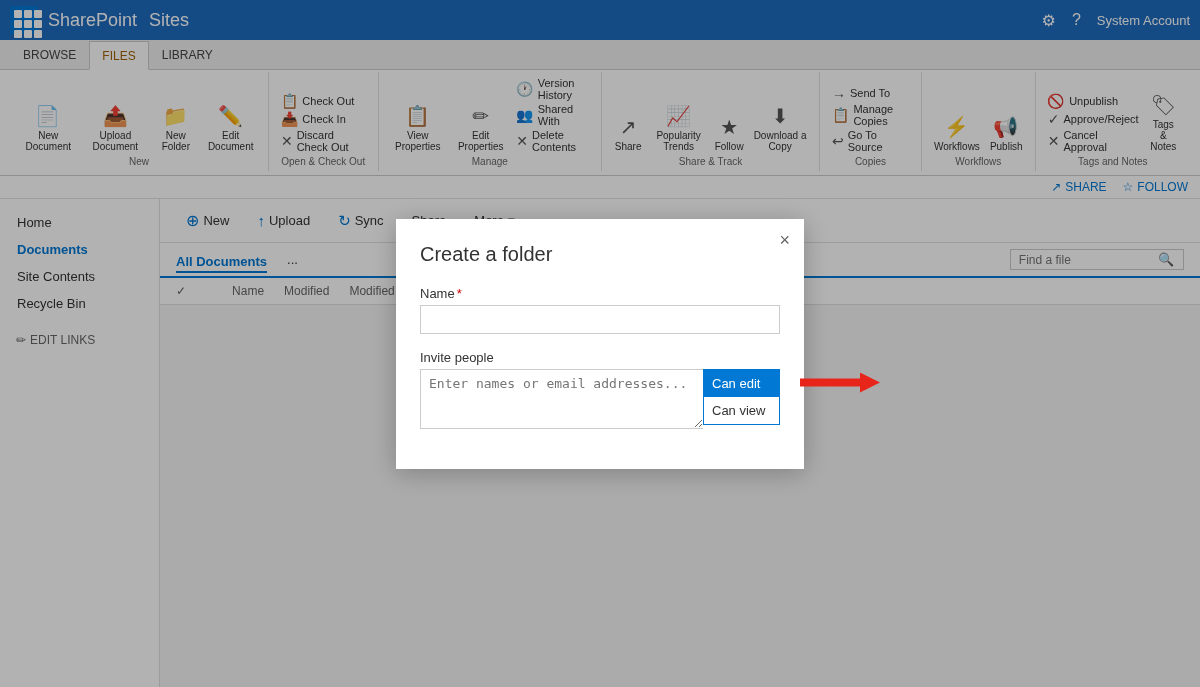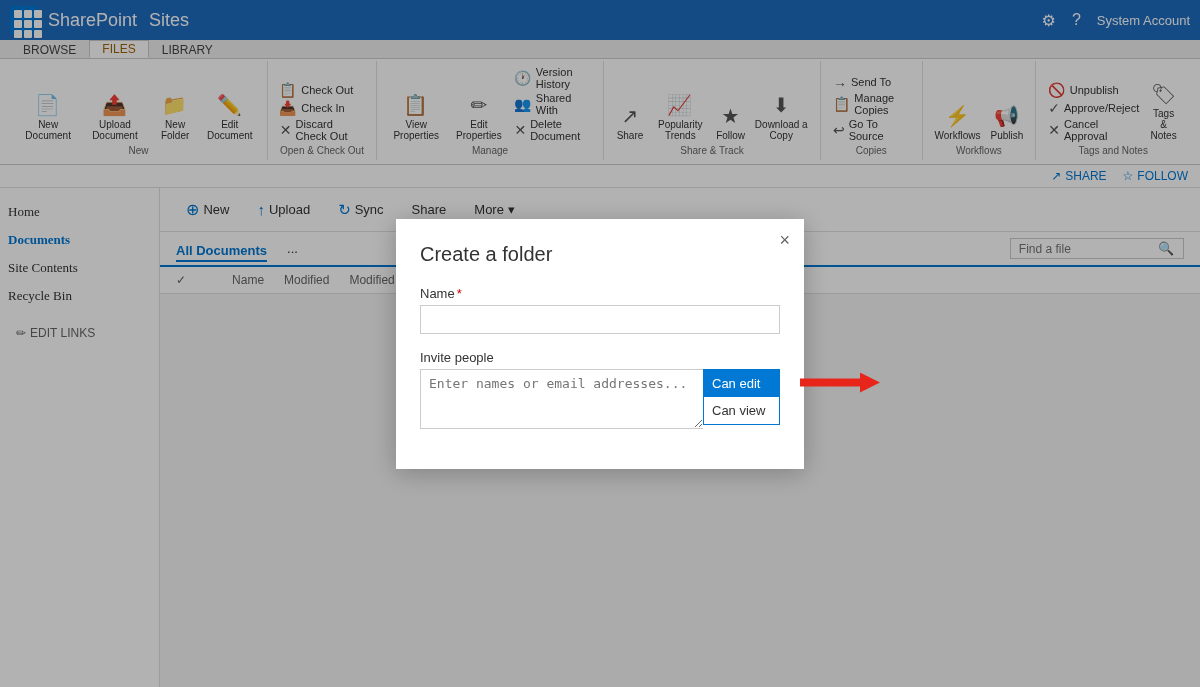--- a/index.html
+++ b/index.html
@@ -54,24 +54,24 @@
     }
     .top-bar-account {
       color: white;
       font-size: 13px;
     }
 
     
     .ribbon-tabs {
       background: #f0f0f0;
       display: flex;
-      align-items: flex-start;
+      align-items: flex-end;
       padding: 0 10px;
       border-bottom: 1px solid #ccc;
-      height: 19px;
+      height: 30px;
     }
     .ribbon-tab {
       padding: 6px 12px;
       font-size: 12px;
       cursor: pointer;
       color: #444;
       text-transform: uppercase;
       border: 1px solid transparent;
       border-bottom: none;
       height: 100%;
@@ -156,25 +156,24 @@
     }
 
     
     .sidebar {
       width: 160px;
       background: white;
       border-right: 1px solid #e0e0e0;
       padding: 10px 0;
     }
     .sidebar-item {
-      padding: 6px 8px;
-      cursor: pointer;
-      color: #333;
-      font-size: 13px;
-      font-family: Liberation Serif, serif;
+      padding: 6px 17px;
+      cursor: pointer;
+      color: #333;
+      font-size: 13px;
     }
     .sidebar-item.active { font-weight: 600; color: #0078d4; }
     .sidebar-edit-links {
       padding: 6px 16px;
       color: #666;
       font-size: 12px;
       cursor: pointer;
       display: flex;
       align-items: center;
       gap: 4px;
@@ -487,21 +486,21 @@
         <div class="ribbon-item-small">
           <span class="icon">🕐</span>
           <span>Version History</span>
         </div>
         <div class="ribbon-item-small">
           <span class="icon">👥</span>
           <span>Shared With</span>
         </div>
         <div class="ribbon-item-small">
           <span class="icon">✕</span>
-          <span>Delete Document</span>
+          <span>Delete Contents</span>
         </div>
       </div>
     </div>
     <div class="ribbon-group-label">Manage</div>
   </div>
 
   <div class="ribbon-group">
     <div class="ribbon-items">
       <div class="ribbon-item">
         <span class="icon">↗</span>

